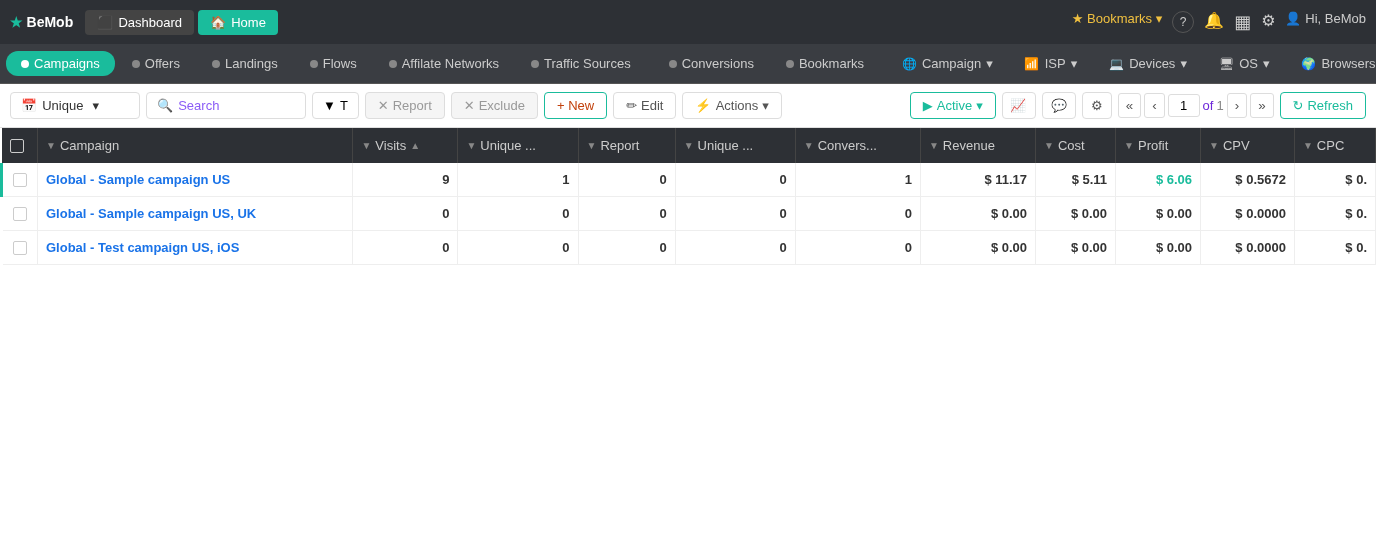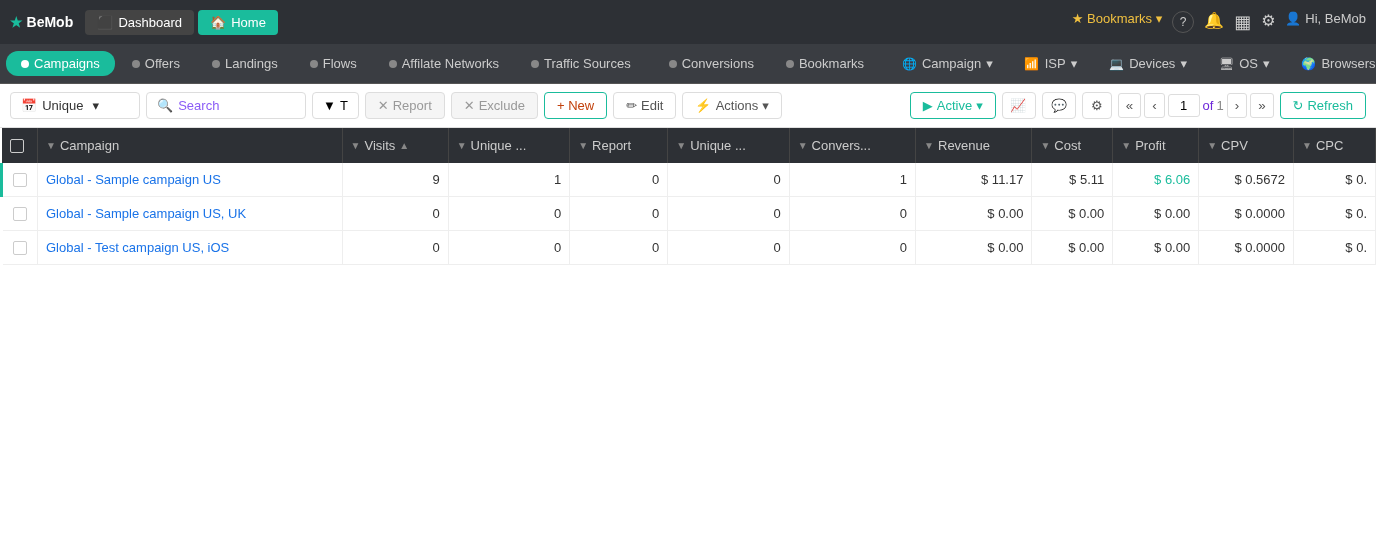--- a/index.html
+++ b/index.html
@@ -94,21 +94,21 @@
     thead tr { background: #2d3035; color: #ccc; }
     thead th {
       padding: 10px 8px; text-align: left; border-right: 1px solid #444; font-weight: 500;
       white-space: nowrap; position: sticky; top: 0; background: #2d3035; z-index: 1;
     }
     thead th:first-child { width: 36px; }
     thead th .th-inner { display: flex; align-items: center; gap: 4px; }
     thead th .sort-icon { color: #888; font-size: 10px; }
     thead th .filter-icon { color: #888; font-size: 10px; }
 
-    tbody tr { border-bottom: 1px solid #eee; }
+    tbody tr { border-bottom: 1px solid #eee; font-weight: bold; }
     tbody td { padding: 9px 8px; border-right: 1px solid #eee; }
     tbody td:first-child { width: 36px; text-align: center; }
     tbody td.campaign-name { color: #1a73e8; cursor: pointer; }
     tbody td.num { text-align: right; }
     tbody td.profit-pos { color: #1abc9c; text-align: right; }
     tbody tr td:first-child { position: relative; padding-left: 10px; }
 
     .checkbox { width: 14px; height: 14px; border: 1px solid #ccc; border-radius: 2px; display: inline-block; cursor: pointer; }
   </style>
 </head>

